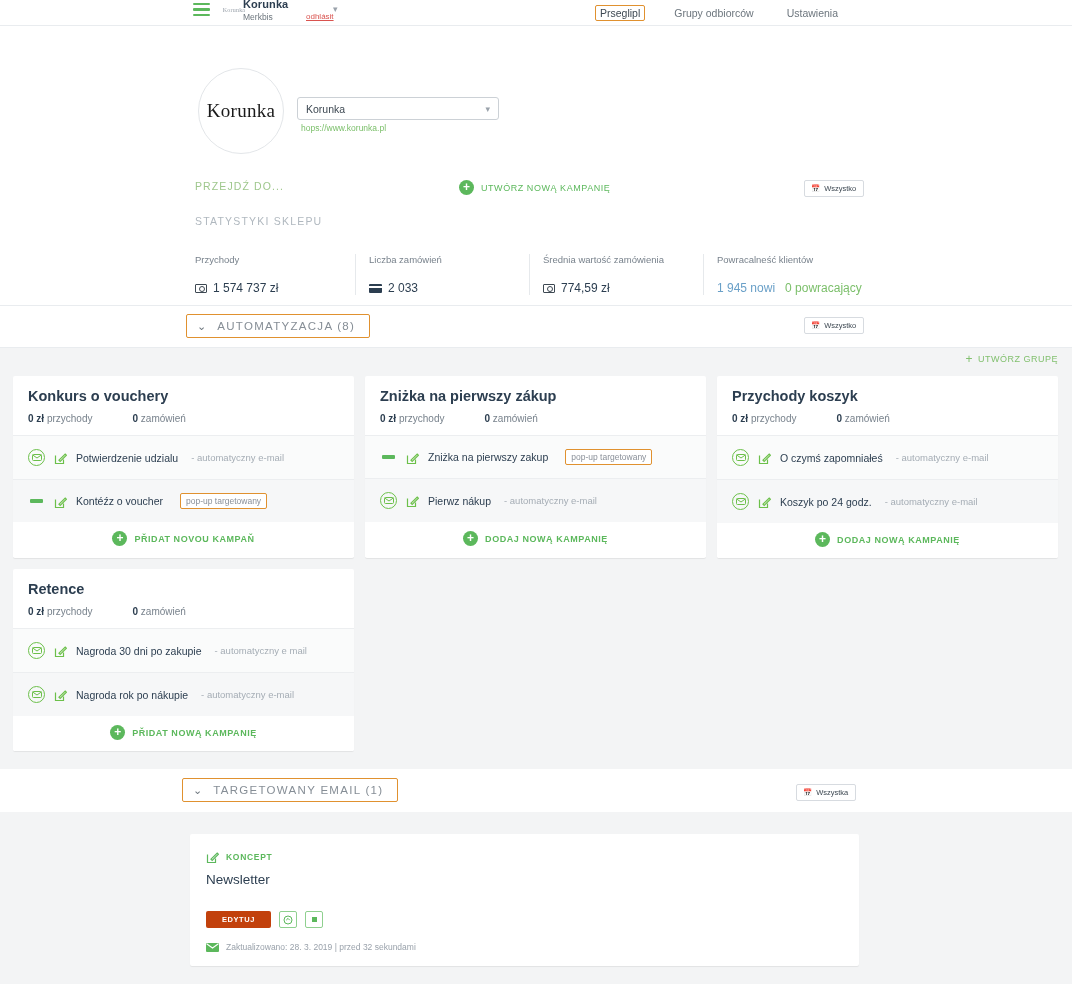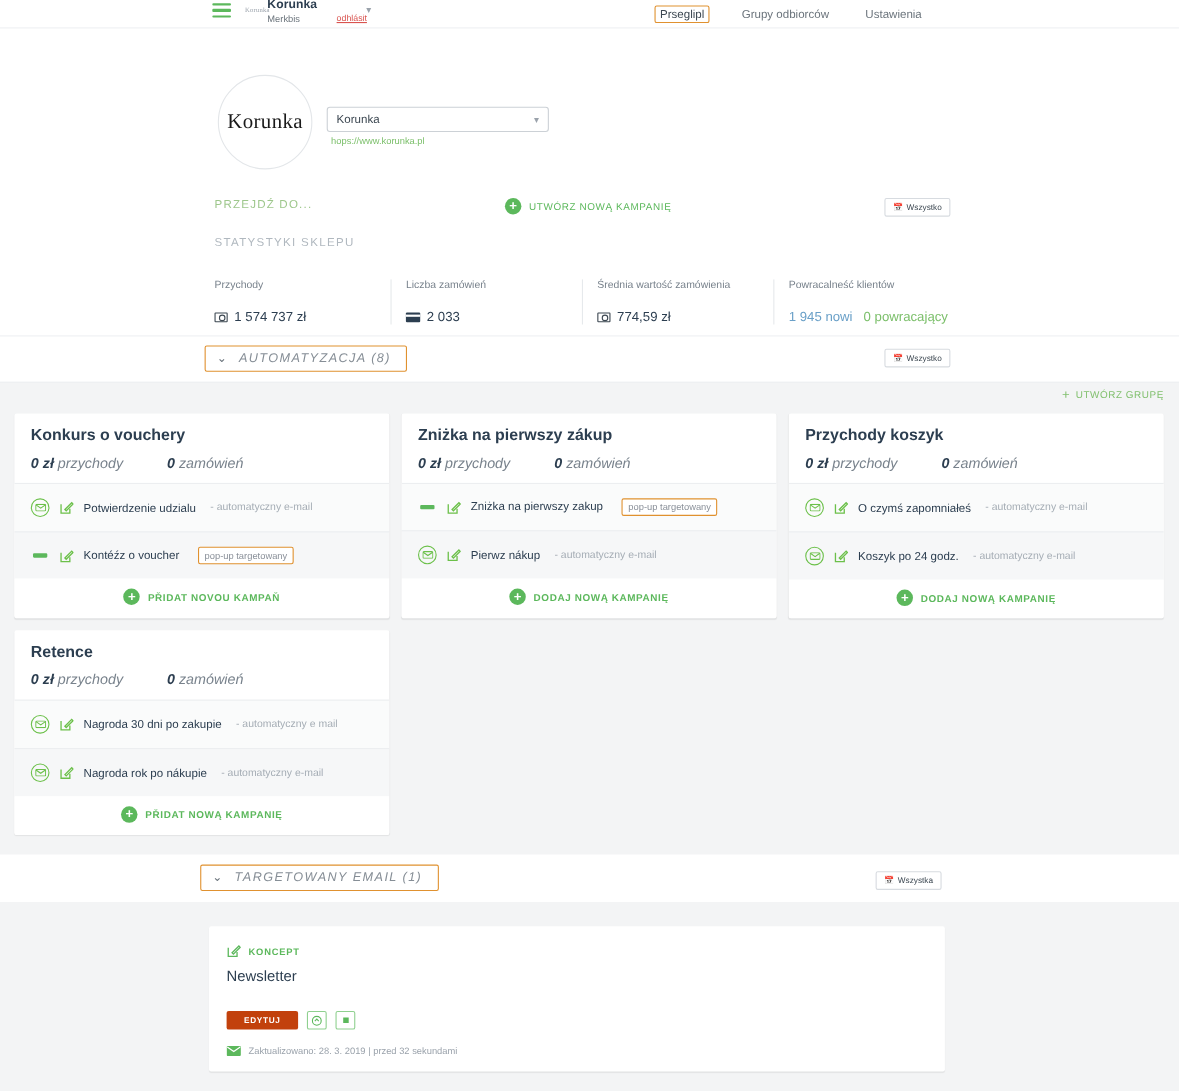--- a/index.html
+++ b/index.html
@@ -310,21 +310,20 @@
   }
   .chev {
     font-size: 11px;
     color: #6c757d;
     line-height: 1;
   }
   .section-title {
     font-size: 11.5px;
     color: #868e96;
     letter-spacing: 1.3px;
-    font-style: italic;
   }
 
   
   .groups-area {
     position: relative;
     background: #f3f4f5;
     padding: 11px 0 18px 0;
     min-height: 417px;
   }
   .create-group {
@@ -357,23 +356,22 @@
   .card-head { padding: 12px 15px 11px 15px; }
   .card-title {
     font-size: 14.5px;
     font-weight: bold;
     color: #2c3e50;
     margin-bottom: 9px;
   }
   .card-metrics {
     display: flex;
     gap: 40px;
-    font-size: 13px;
+    font-size: 10px;
     color: #78828c;
-    font-style: italic;
   }
   .card-metrics b { color: #2c3e50; }
   .camp-row {
     display: flex;
     align-items: center;
     gap: 9px;
     padding: 13px 15px;
     border-top: 1px solid #eceef0;
     background: #fafbfb;
   }

